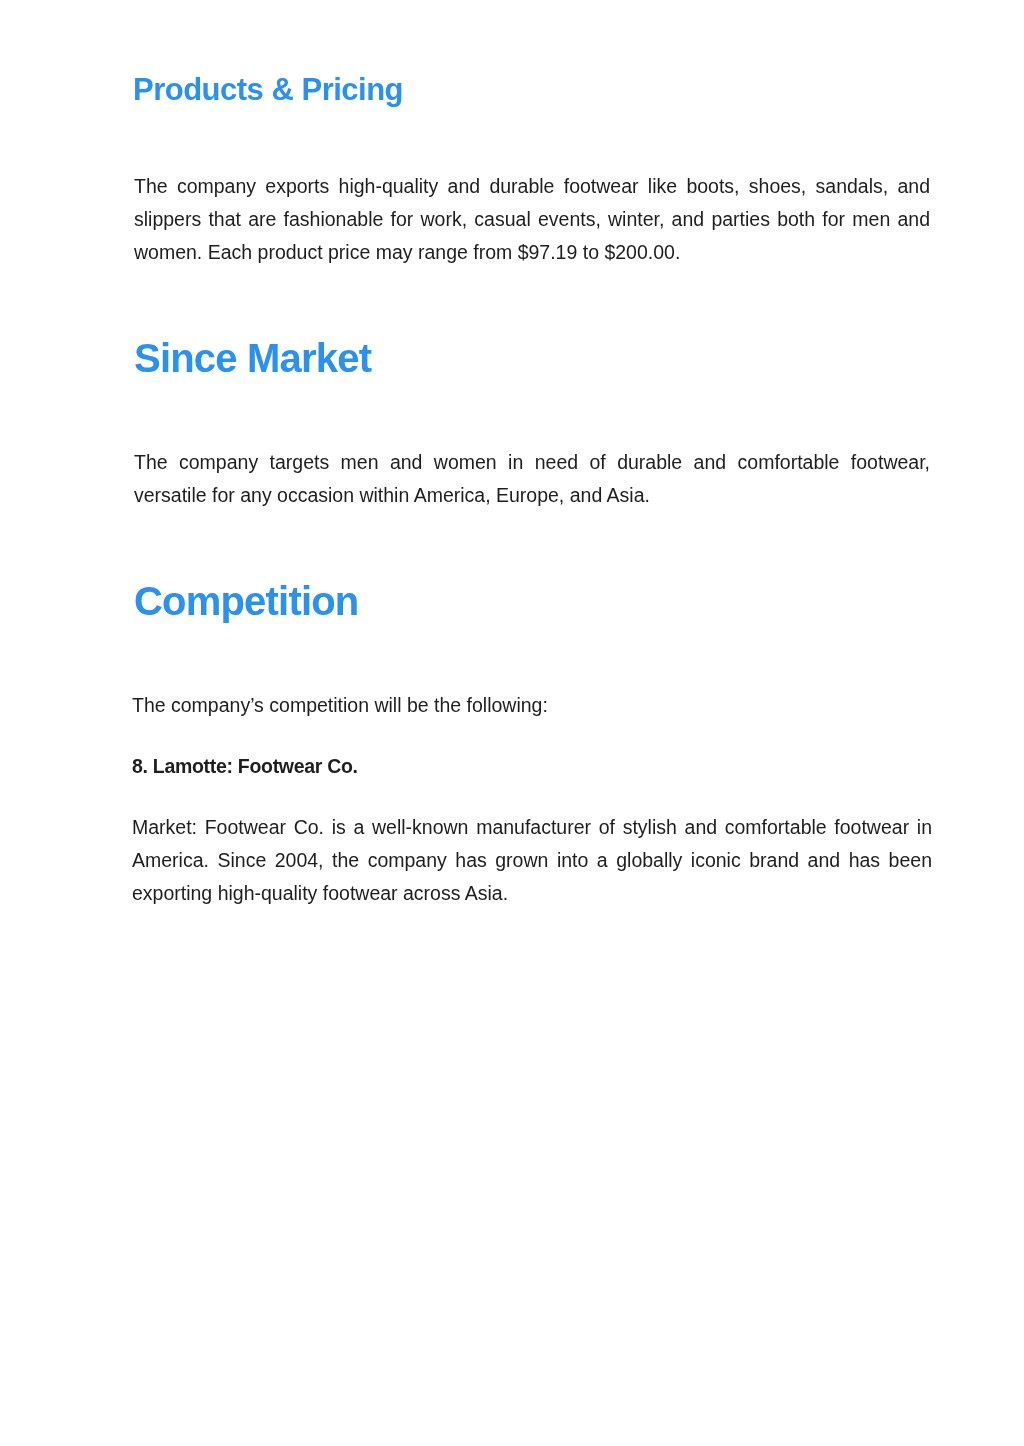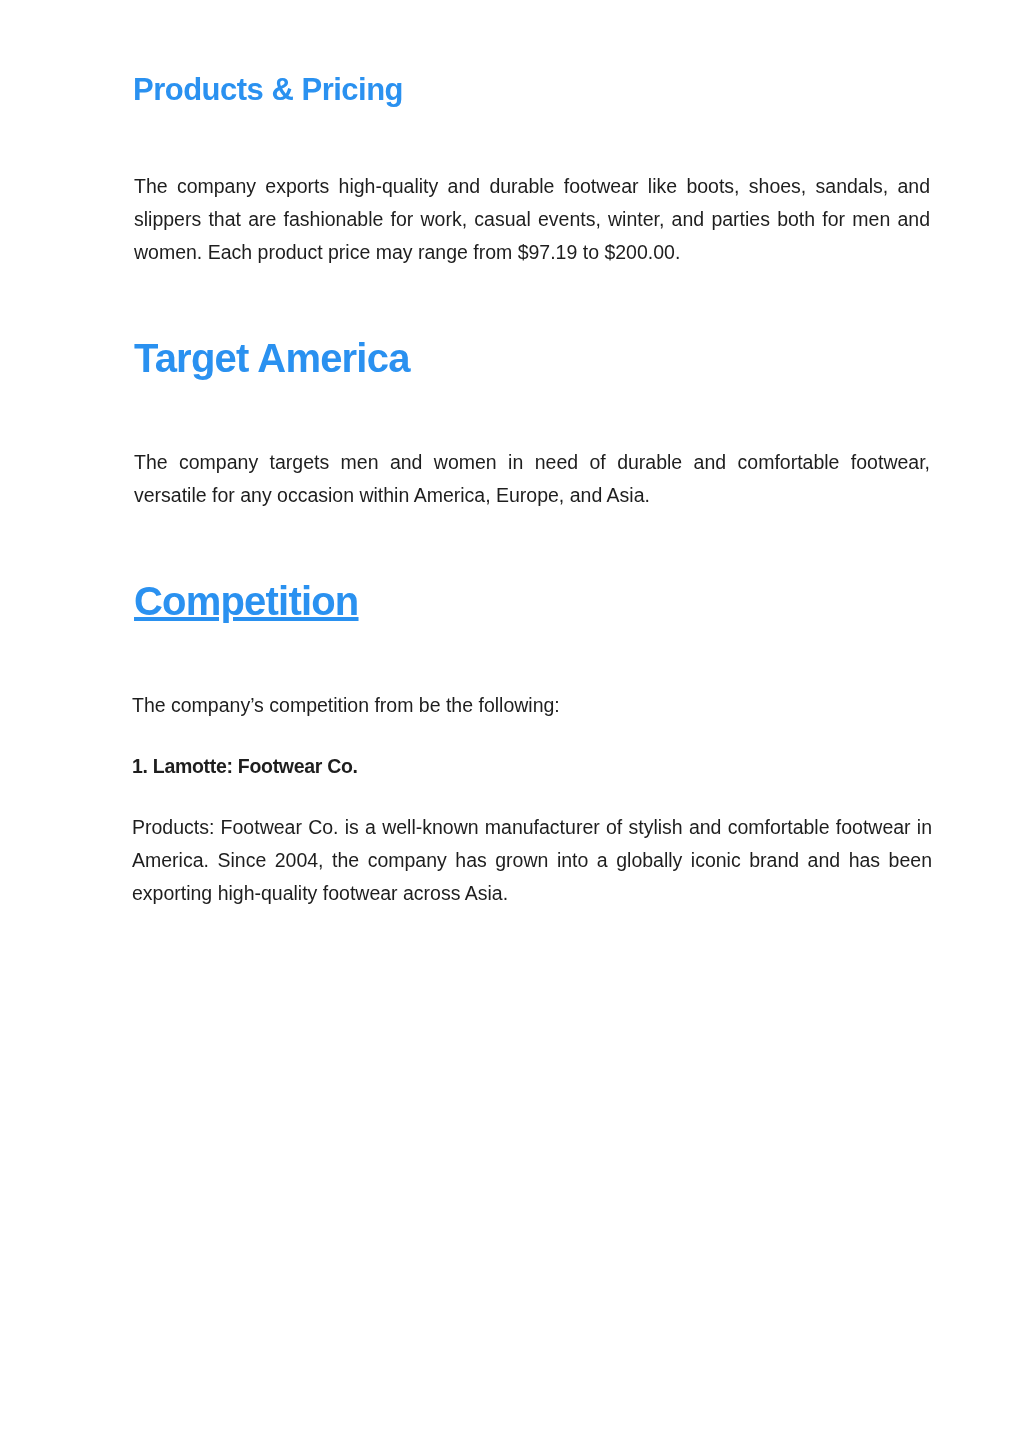--- a/index.html
+++ b/index.html
@@ -69,24 +69,24 @@
 <body>
 
 <div class="page">
 
   <section>
     <h2 class="h-small">Products &amp; Pricing</h2>
     <p class="para" style="left:114px; top:170px; width:796px;">The company exports high-quality and durable footwear like boots, shoes, sandals, and slippers that are fashionable for work, casual events, winter, and parties both for men and women. Each product price may range from $97.19 to $200.00.</p>
   </section>
 
   <section>
-    <h2 class="h-large" style="top:333px;">Target America</h2>
+    <h2 class="h-large" style="top:333px;">Since Market</h2>
     <p class="para" style="left:114px; top:446px; width:796px;">The company targets men and women in need of durable and comfortable footwear, versatile for any occasion within America, Europe, and Asia.</p>
   </section>
 
   <section>
-    <h2 class="h-large" style="top:576px;text-decoration:underline;">Competition</h2>
-    <p class="para para-left" style="left:112px; top:689px; width:800px;">The company’s competition from be the following:</p>
-    <h3 class="subhead" style="left:112px; top:750px; width:800px;">1. Lamotte: Footwear Co.</h3>
-    <p class="para" style="left:112px; top:811px; width:800px;">Products: Footwear Co. is a well-known manufacturer of stylish and comfortable footwear in America. Since 2004, the company has grown into a globally iconic brand and has been exporting high-quality footwear across Asia.</p>
+    <h2 class="h-large" style="top:576px;">Competition</h2>
+    <p class="para para-left" style="left:112px; top:689px; width:800px;">The company’s competition will be the following:</p>
+    <h3 class="subhead" style="left:112px; top:750px; width:800px;">8. Lamotte: Footwear Co.</h3>
+    <p class="para" style="left:112px; top:811px; width:800px;">Market: Footwear Co. is a well-known manufacturer of stylish and comfortable footwear in America. Since 2004, the company has grown into a globally iconic brand and has been exporting high-quality footwear across Asia.</p>
   </section>
 
 </div>
 
 </body></html>

